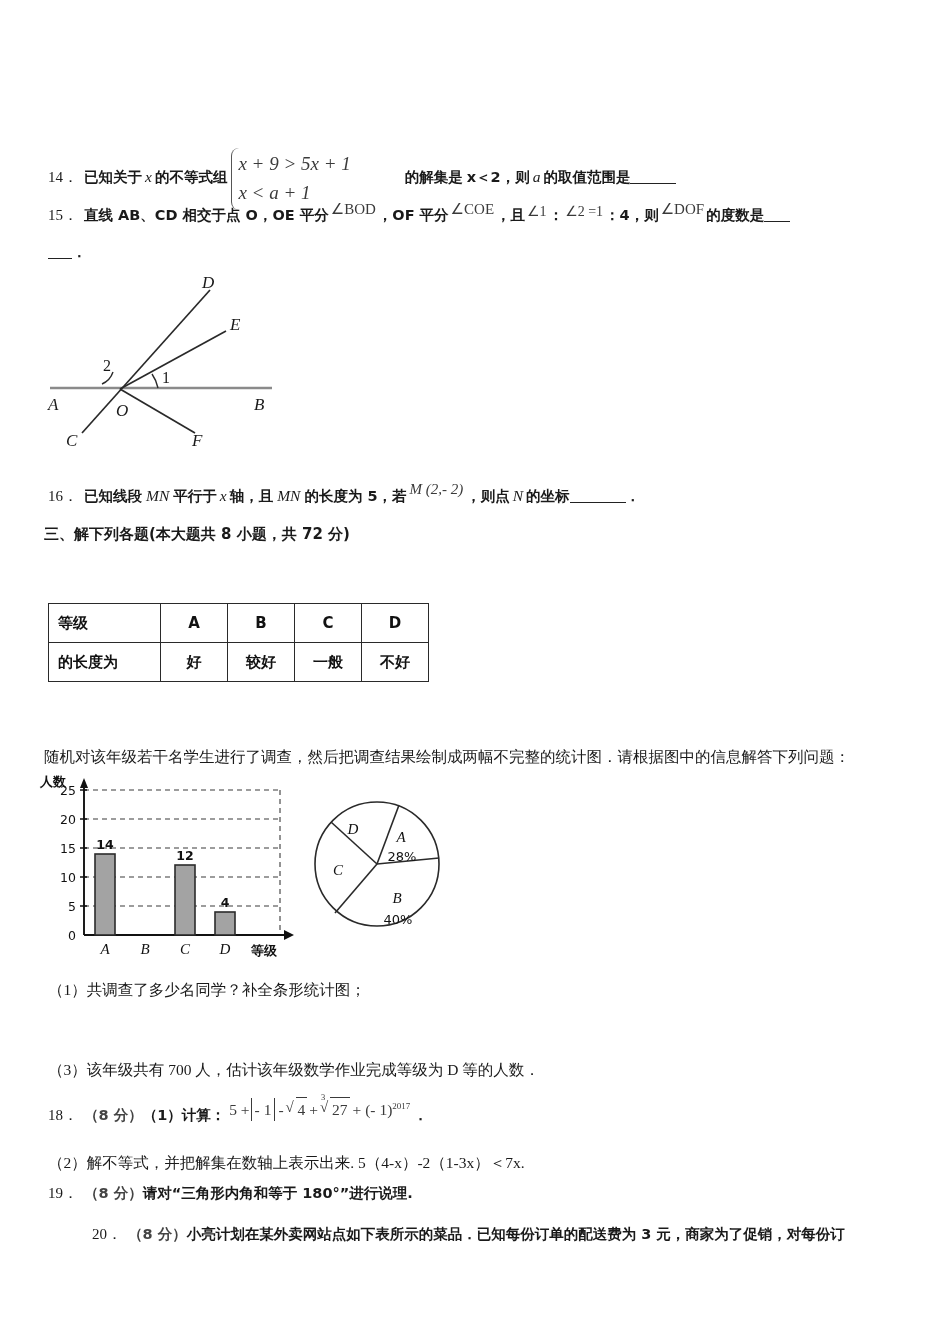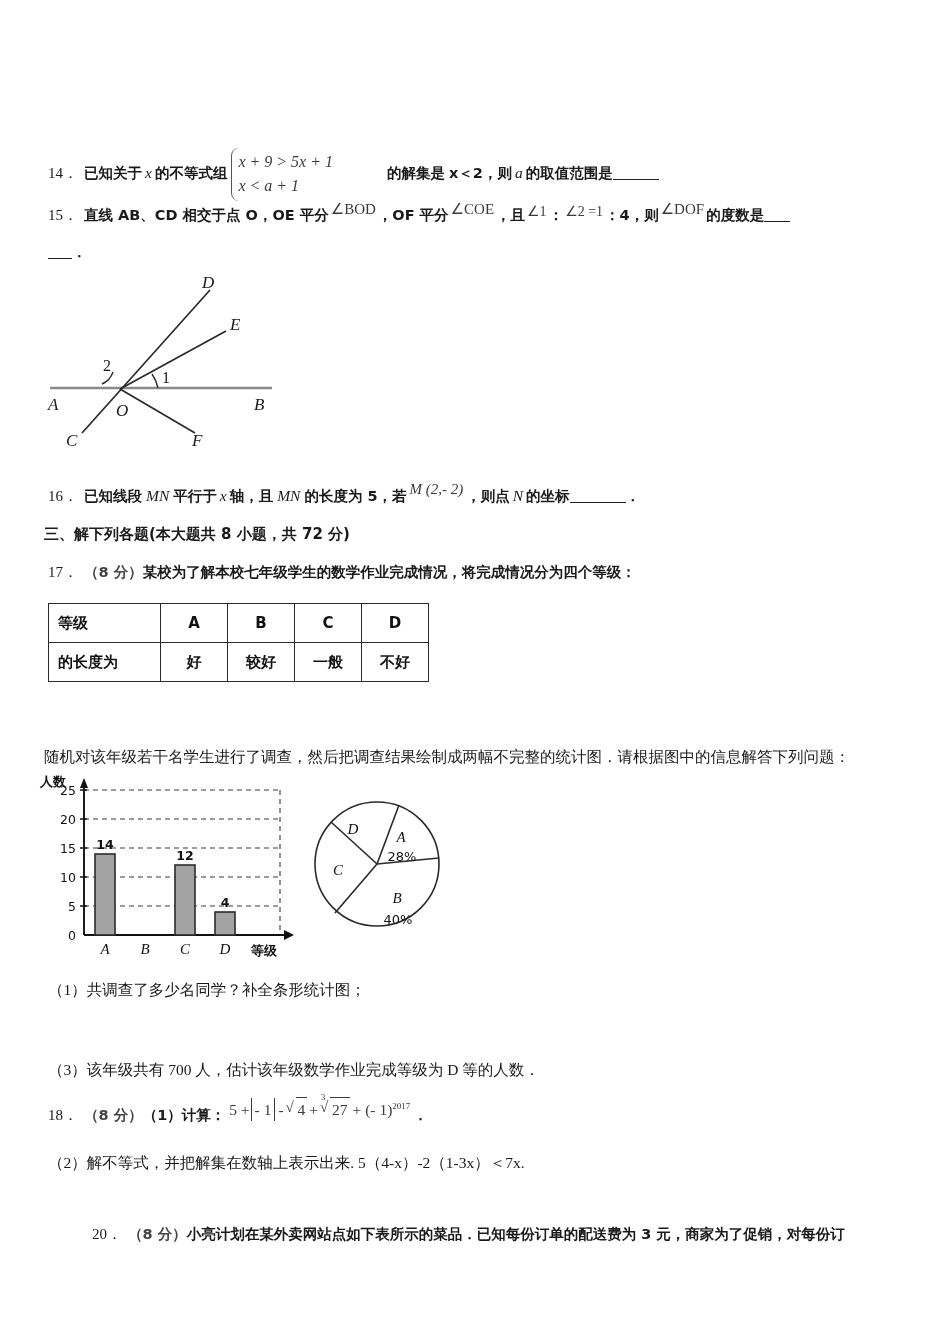--- a/index.html
+++ b/index.html
@@ -19,21 +19,21 @@
   .mthu{font-family:"Liberation Serif",serif;color:#3a3a3a;font-style:normal;}
   .blank{display:inline-block;border-bottom:1.4px solid #222;vertical-align:-2px;}
   .sup{font-size:9px;vertical-align:super;font-style:normal;}
 
   
   .sys{display:inline-block;position:relative;vertical-align:middle;padding-left:9px;margin:0 2px;}
   .sys::before{
     content:"";position:absolute;left:2px;top:-2px;bottom:-2px;width:7px;
     border-left:1.3px solid #555;border-top-left-radius:8px;border-bottom-left-radius:8px;
   }
-  .sysrow{display:block;font-size:16px;line-height:1.52;white-space:nowrap;color:#3b3b3b;}
+  .sysrow{display:block;font-size:19px;line-height:1.52;white-space:nowrap;color:#3b3b3b;}
 
   
   .rad{display:inline-block;position:relative;padding-left:10px;}
   .rad::before{content:"\221A";position:absolute;left:0;top:-1px;font-size:15px;}
   .rad > .radbody{border-top:1.1px solid #3a3a3a;padding:0 2px;display:inline-block;}
   .radidx{position:absolute;left:1px;top:-6px;font-size:8.5px;font-style:normal;}
 
   .absbar{display:inline-block;border-left:1.2px solid #3a3a3a;border-right:1.2px solid #3a3a3a;padding:0 3px;}
 
   
@@ -95,23 +95,20 @@
       <text x="152" y="178" font-family="Liberation Serif, serif" font-style="italic" font-size="17" fill="#1a1a1a">F</text>
     </svg>
   </div>
 
   <div class="q" style="left:48px;top:478px;">
     <span class="qnum">16．</span><span class="cn" style="margin-left:6px;">已知线段</span><span class="ital" style="margin:0 4px;">MN</span><span class="cn">平行于</span><span class="ital" style="margin:0 3px;">x</span><span class="cn">轴，且</span><span class="ital" style="margin:0 4px;">MN</span><span class="cn">的长度为 5，若</span><span class="mth" style="font-size:15px;vertical-align:7px;margin:0 3px;">M (2,- 2)</span><span class="cn">，则点</span><span class="ital" style="margin:0 3px;">N</span><span class="cn">的坐标</span><span class="blank" style="width:56px;"></span><span class="cn">．</span>
   </div>
 
   <div class="sect" style="left:44px;top:525px;">三、解下列各题(本大题共 8 小题，共 72 分)</div>
 
-  <div class="q" style="left:48px;top:560px;">
-    <span class="qnum">17．</span><span class="cn" style="margin-left:6px;color:#444;">（8 分）</span><span class="cn">某校为了解本校七年级学生的数学作业完成情况，将完成情况分为四个等级：</span>
-  </div>
 
   <table class="gtable" style="left:48px;top:603px;">
     <tbody>
         <tr>
       <td class="lab">等级</td>
       <td class="col">A</td>
       <td class="col">B</td>
       <td class="col">C</td>
       <td class="col">D</td>
     </tr>
@@ -205,18 +202,21 @@
   </div>
 
   <div class="q" style="left:48px;top:978px;">（1）共调查了多少名同学？补全条形统计图；</div>
   <div class="q" style="left:48px;top:1058px;">（3）该年级共有 700 人，估计该年级数学作业完成等级为 D 等的人数．</div>
 
   <div class="q" style="left:48px;top:1097px;">
     <span class="qnum">18．</span><span class="cn" style="margin-left:6px;color:#444;">（8 分）</span><span class="cn">（1）计算：</span><span class="mthu" style="font-size:15.5px;vertical-align:5px;margin-left:4px;"><span>5 +</span><span class="absbar" style="margin:0 1px;">- 1</span><span style="margin:0 2px;">-</span><span class="rad"><span class="radbody">4</span></span><span style="margin:0 2px;">+</span><span class="rad"><span class="radidx">3</span><span class="radbody">27</span></span><span style="margin-left:3px;">+ (- 1)</span><span class="sup">2017</span></span><span class="cn" style="margin-left:3px;">．</span>
   </div>
   <div class="q" style="left:48px;top:1143px;margin-top:8px;">（2）解不等式，并把解集在数轴上表示出来. 5（4-x）-2（1-3x）＜7x.</div>
 
+  <div class="q" style="left:48px;top:1181px;">
+    <span class="qnum">19．</span><span class="cn" style="margin-left:6px;color:#444;">（8 分）</span><span class="cn">请对“三角形内角和等于 180°”进行说理.</span>
+  </div>
 
   <div class="q" style="left:48px;top:1222px;margin-left:44px;">
     <span class="qnum">20．</span><span class="cn" style="margin-left:6px;color:#444;">（8 分）</span><span class="cn">小亮计划在某外卖网站点如下表所示的菜品．已知每份订单的配送费为 3 元，商家为了促销，对每份订</span>
   </div>
 
 </div>
 
 </body></html>

